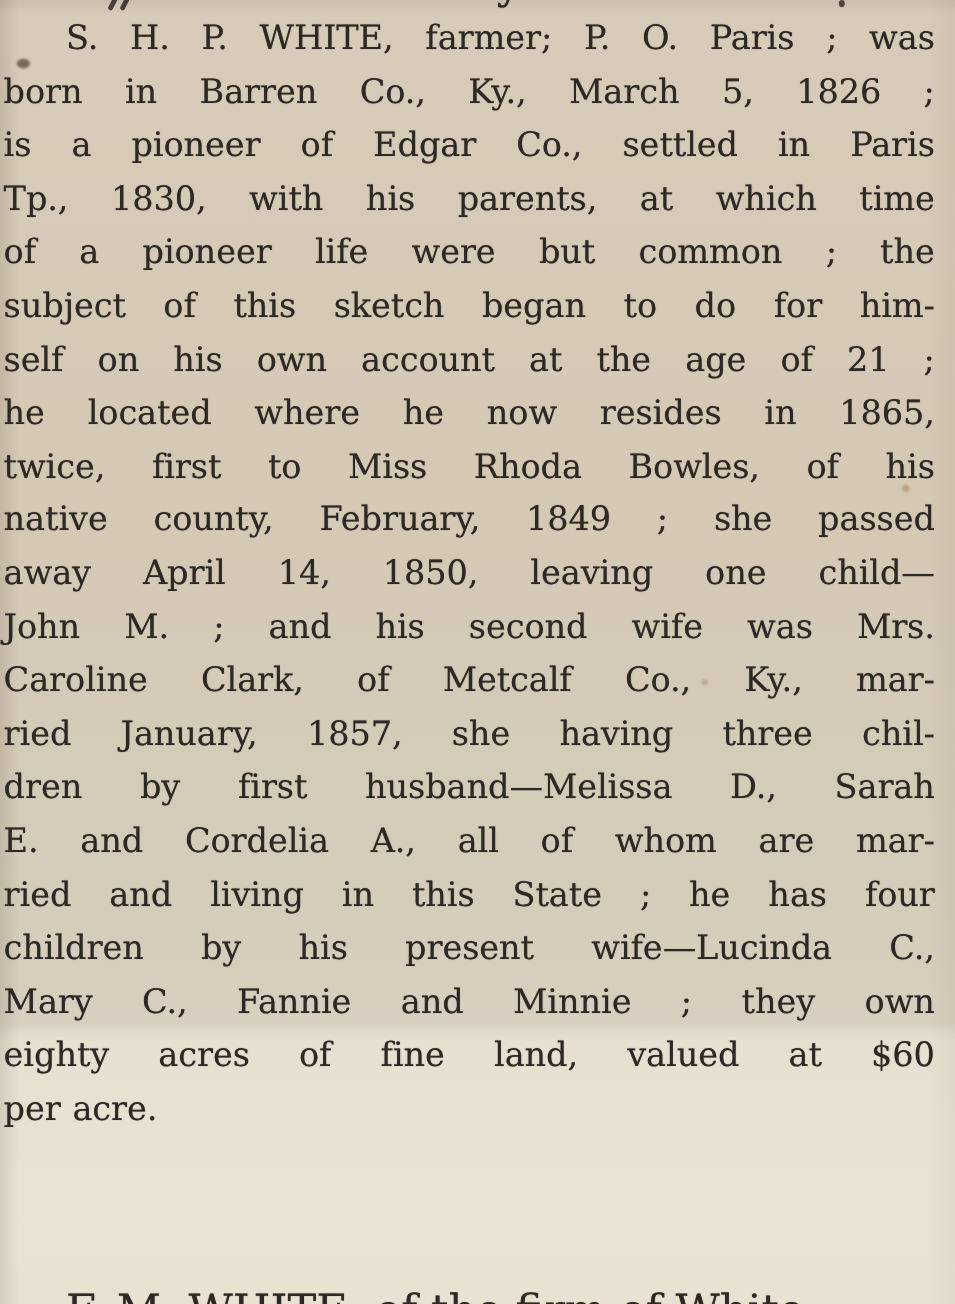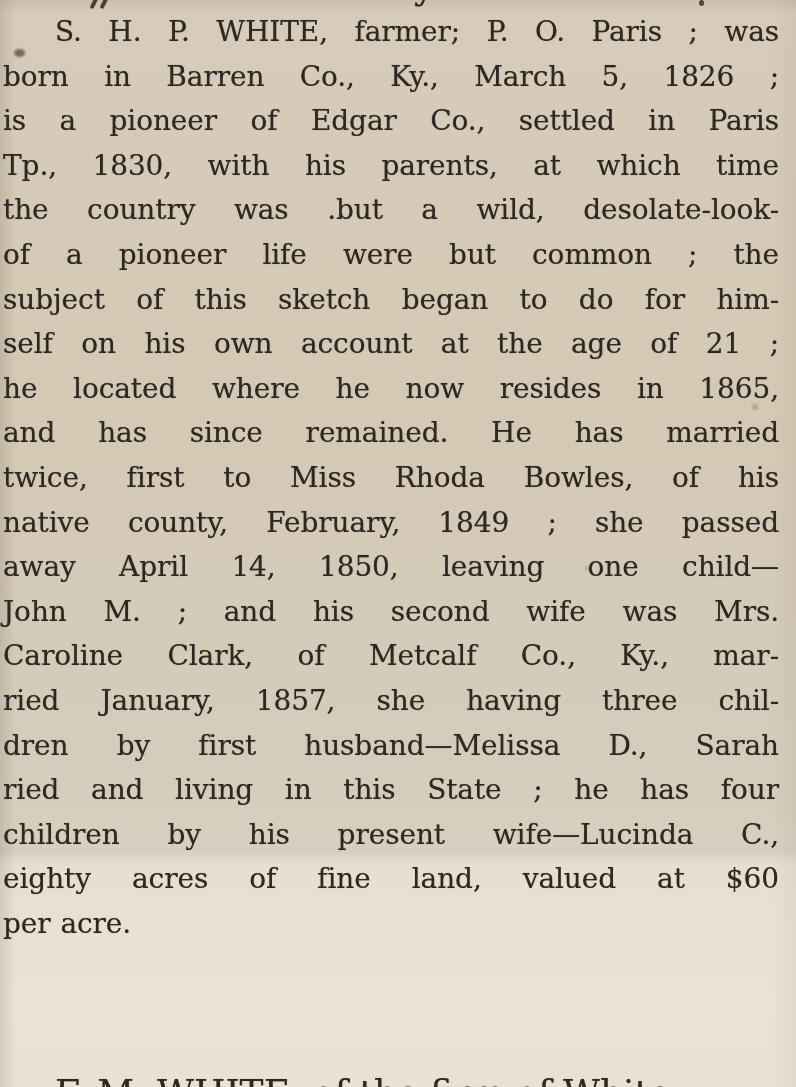--- a/index.html
+++ b/index.html
@@ -78,35 +78,35 @@
   <span class="tick t1"></span>
   <span class="tick t2"></span>
   <span class="ytail">y</span>
   <span class="topdot"></span>
 
   <div class="text-block">
       <div class="line indent">S. H. P. WHITE, farmer; P. O. Paris ; was</div>
       <div class="line">born in Barren Co., Ky., March 5, 1826 ;</div>
       <div class="line">is a pioneer of Edgar Co., settled in Paris</div>
       <div class="line">Tp., 1830, with his parents, at which time</div>
-      <div class="line">the country was .but a wild, desolate-look-</div>
       <div class="line">of a pioneer life were but common ; the</div>
       <div class="line">subject of this sketch began to do for him-</div>
       <div class="line">self on his own account at the age of 21 ;</div>
       <div class="line">he located where he now resides in 1865,</div>
-      <div class="line">and has since remained. He has married</div>
       <div class="line">twice, first to Miss Rhoda Bowles, of his</div>
       <div class="line">native county, February, 1849 ; she passed</div>
       <div class="line">away April 14, 1850, leaving one child—</div>
       <div class="line">John M. ; and his second wife was Mrs.</div>
       <div class="line">Caroline Clark, of Metcalf Co., Ky., mar-</div>
       <div class="line">ried January, 1857, she having three chil-</div>
       <div class="line">dren by first husband—Melissa D., Sarah</div>
+      <div class="line">E. and Cordelia A., all of whom are mar-</div>
       <div class="line">ried and living in this State ; he has four</div>
       <div class="line">children by his present wife—Lucinda C.,</div>
+      <div class="line">Mary C., Fannie and Minnie ; they own</div>
       <div class="line">eighty acres of fine land, valued at $60</div>
       <div class="line para-last">per acre.</div>
     </div>
 
   <div class="bottom-frag">F. M. WHITE, of the firm of White</div>
 
   <span class="speckle s1"></span>
   <span class="speckle s2"></span>
   <span class="speckle s3"></span>
 

